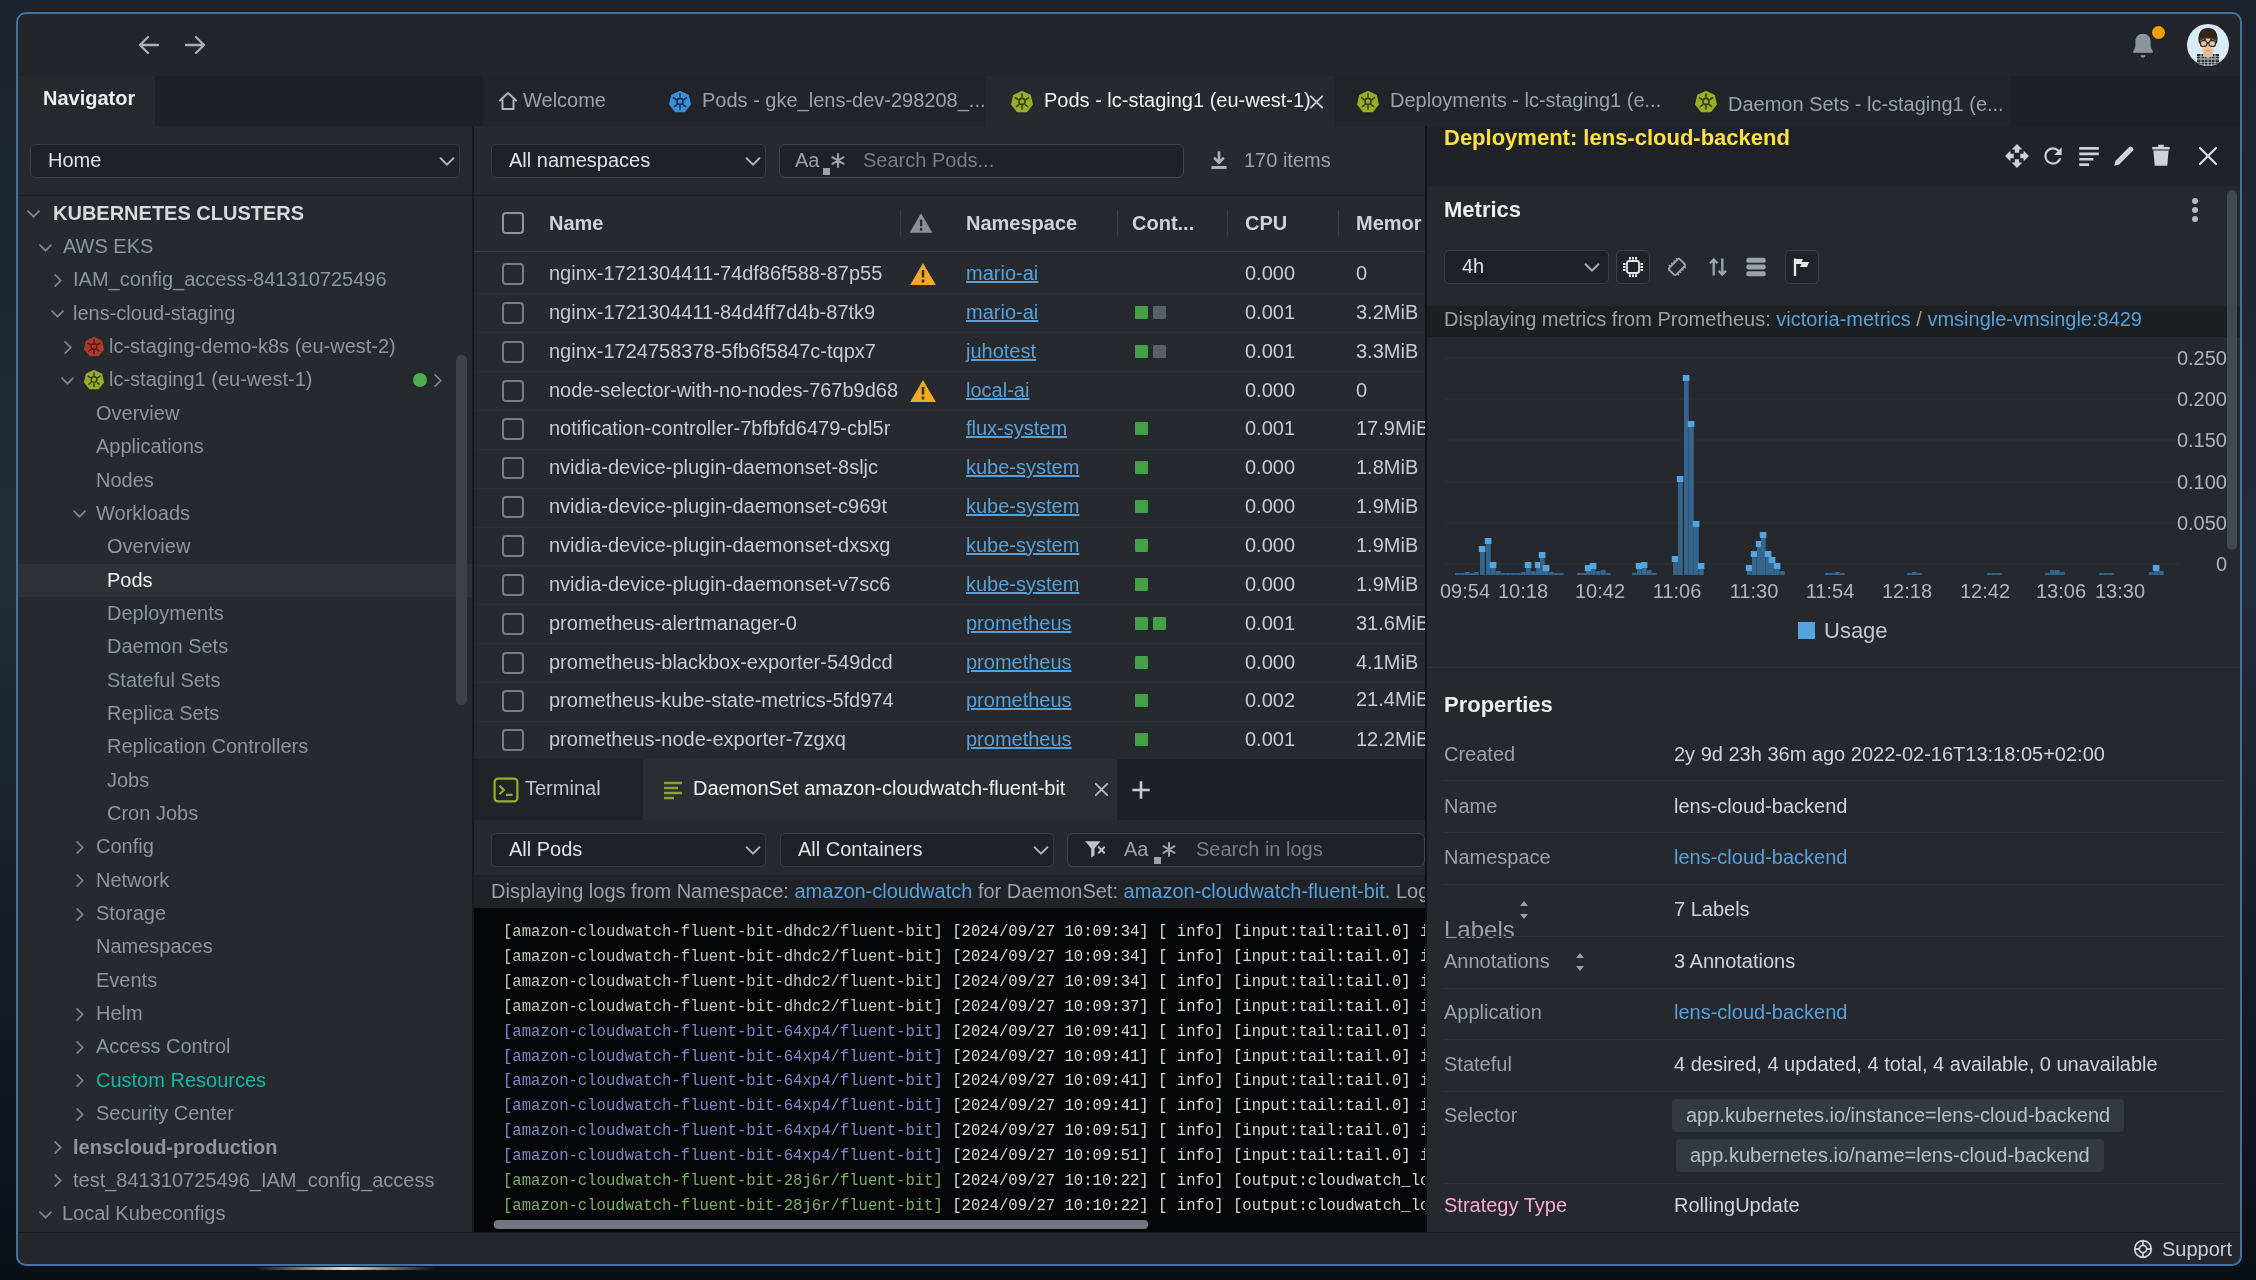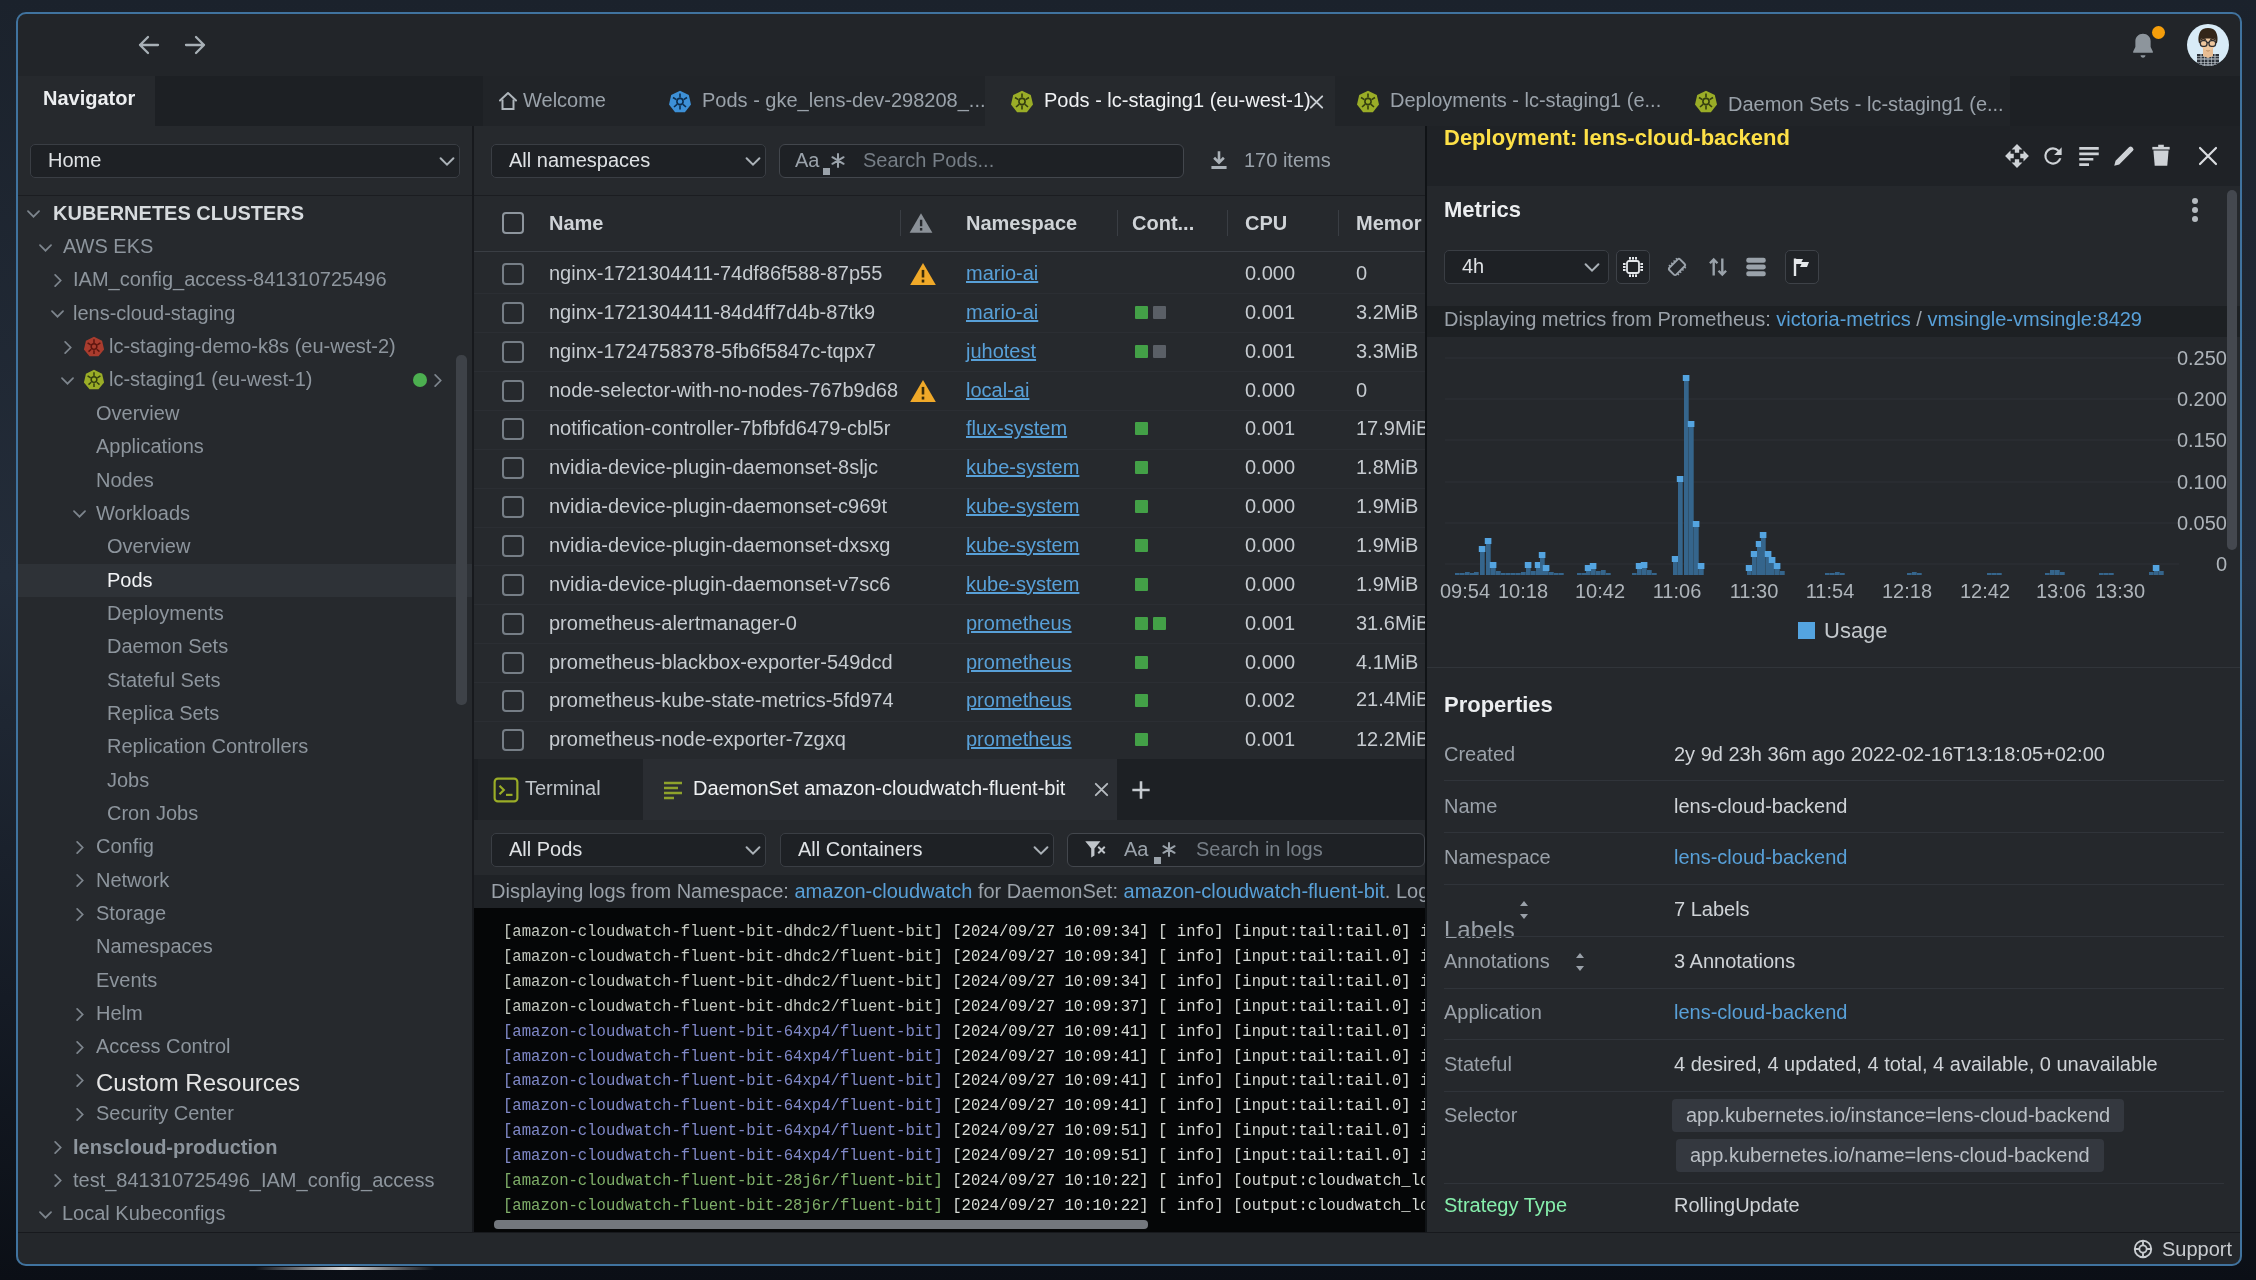--- a/index.html
+++ b/index.html
@@ -178,21 +178,21 @@
       <path d="M9 5l7 7-7 7" stroke="#7d858d" stroke-width="2.2" fill="none" stroke-linecap="round"></path>
     </svg>
 <div class="a tx" style="left:80px;top:990.1px;font-size:20px;color:#8d959d;font-weight:normal">Helm</div>
 <svg style="position:absolute;left:54px;top:1026px" width="19" height="19" viewBox="0 0 24 24">
       <path d="M9 5l7 7-7 7" stroke="#7d858d" stroke-width="2.2" fill="none" stroke-linecap="round"></path>
     </svg>
 <div class="a tx" style="left:80px;top:1023.4px;font-size:20px;color:#8d959d;font-weight:normal">Access Control</div>
 <svg style="position:absolute;left:54px;top:1059px" width="19" height="19" viewBox="0 0 24 24">
       <path d="M9 5l7 7-7 7" stroke="#7d858d" stroke-width="2.2" fill="none" stroke-linecap="round"></path>
     </svg>
-<div class="a tx" style="left:80px;top:1056.8px;font-size:24px;color:#e5e5e5;font-weight:normal">Custom Resources</div>
+<div class="a tx" style="left:80px;top:1056.8px;font-size:20px;color:#14b8a6;font-weight:normal">Custom Resources</div>
 <svg style="position:absolute;left:54px;top:1093px" width="19" height="19" viewBox="0 0 24 24">
       <path d="M9 5l7 7-7 7" stroke="#7d858d" stroke-width="2.2" fill="none" stroke-linecap="round"></path>
     </svg>
 <div class="a tx" style="left:80px;top:1090.1px;font-size:20px;color:#8d959d;font-weight:normal">Security Center</div>
 <svg style="position:absolute;left:32px;top:1126px" width="19" height="19" viewBox="0 0 24 24">
       <path d="M9 5l7 7-7 7" stroke="#7d858d" stroke-width="2.2" fill="none" stroke-linecap="round"></path>
     </svg>
 <div class="a tx" style="left:57px;top:1123.5px;font-size:20px;color:#8d959d;font-weight:bold">lenscloud-production</div>
 <svg style="position:absolute;left:32px;top:1159px" width="19" height="19" viewBox="0 0 24 24">
       <path d="M9 5l7 7-7 7" stroke="#7d858d" stroke-width="2.2" fill="none" stroke-linecap="round"></path>
@@ -636,17 +636,17 @@
 <div class="a" style="left:1428px;top:820px;width:780px;height:1px;background:#30343a"></div>
 <div class="a" style="left:1428px;top:872px;width:780px;height:1px;background:#30343a"></div>
 <div class="a" style="left:1428px;top:924px;width:780px;height:1px;background:#30343a"></div>
 <div class="a" style="left:1428px;top:976px;width:780px;height:1px;background:#30343a"></div>
 <div class="a" style="left:1428px;top:1027px;width:780px;height:1px;background:#30343a"></div>
 <div class="a" style="left:1428px;top:1079px;width:780px;height:1px;background:#30343a"></div>
 <div class="a" style="left:1428px;top:1171px;width:780px;height:1px;background:#30343a"></div>
 <div class="a tx" style="left:1428px;top:1092px;font-size:20px;color:#9aa1a9">Selector</div>
 <div class="a tx" style="left:1660px;top:1127px;font-size:20px;color:#b9bec4;background:#34383f;border-radius:4px;padding:5px 14px">app.kubernetes.io/name=lens-cloud-backend</div>
 <div class="a tx" style="left:1656px;top:1087px;font-size:20px;color:#b9bec4;background:#34383f;border-radius:4px;padding:5px 14px">app.kubernetes.io/instance=lens-cloud-backend</div>
-<div class="a tx" style="left:1428px;top:1182px;font-size:20px;color:#86efac">Strategy Type</div>
+<div class="a tx" style="left:1428px;top:1182px;font-size:20px;color:#f9a8d4">Strategy Type</div>
 <div class="a tx" style="left:1658px;top:1182px;font-size:20px;color:#cfd3d7">RollingUpdate</div>
 <div class="a" style="left:2211px;top:178px;width:10px;height:360px;background:#44484f;border-radius:5px"></div>
 </div>
 <div class="a" style="left:16px;top:12px;width:2226px;height:1254px;border-radius:10px;border:2px solid #40739f;pointer-events:none"></div>
 <div class="a" style="left:255px;top:1267px;width:180px;height:3px;background:linear-gradient(90deg,rgba(255,255,255,0),rgba(255,255,255,.85),rgba(255,255,255,0));border-radius:2px"></div>
 </body></html>

